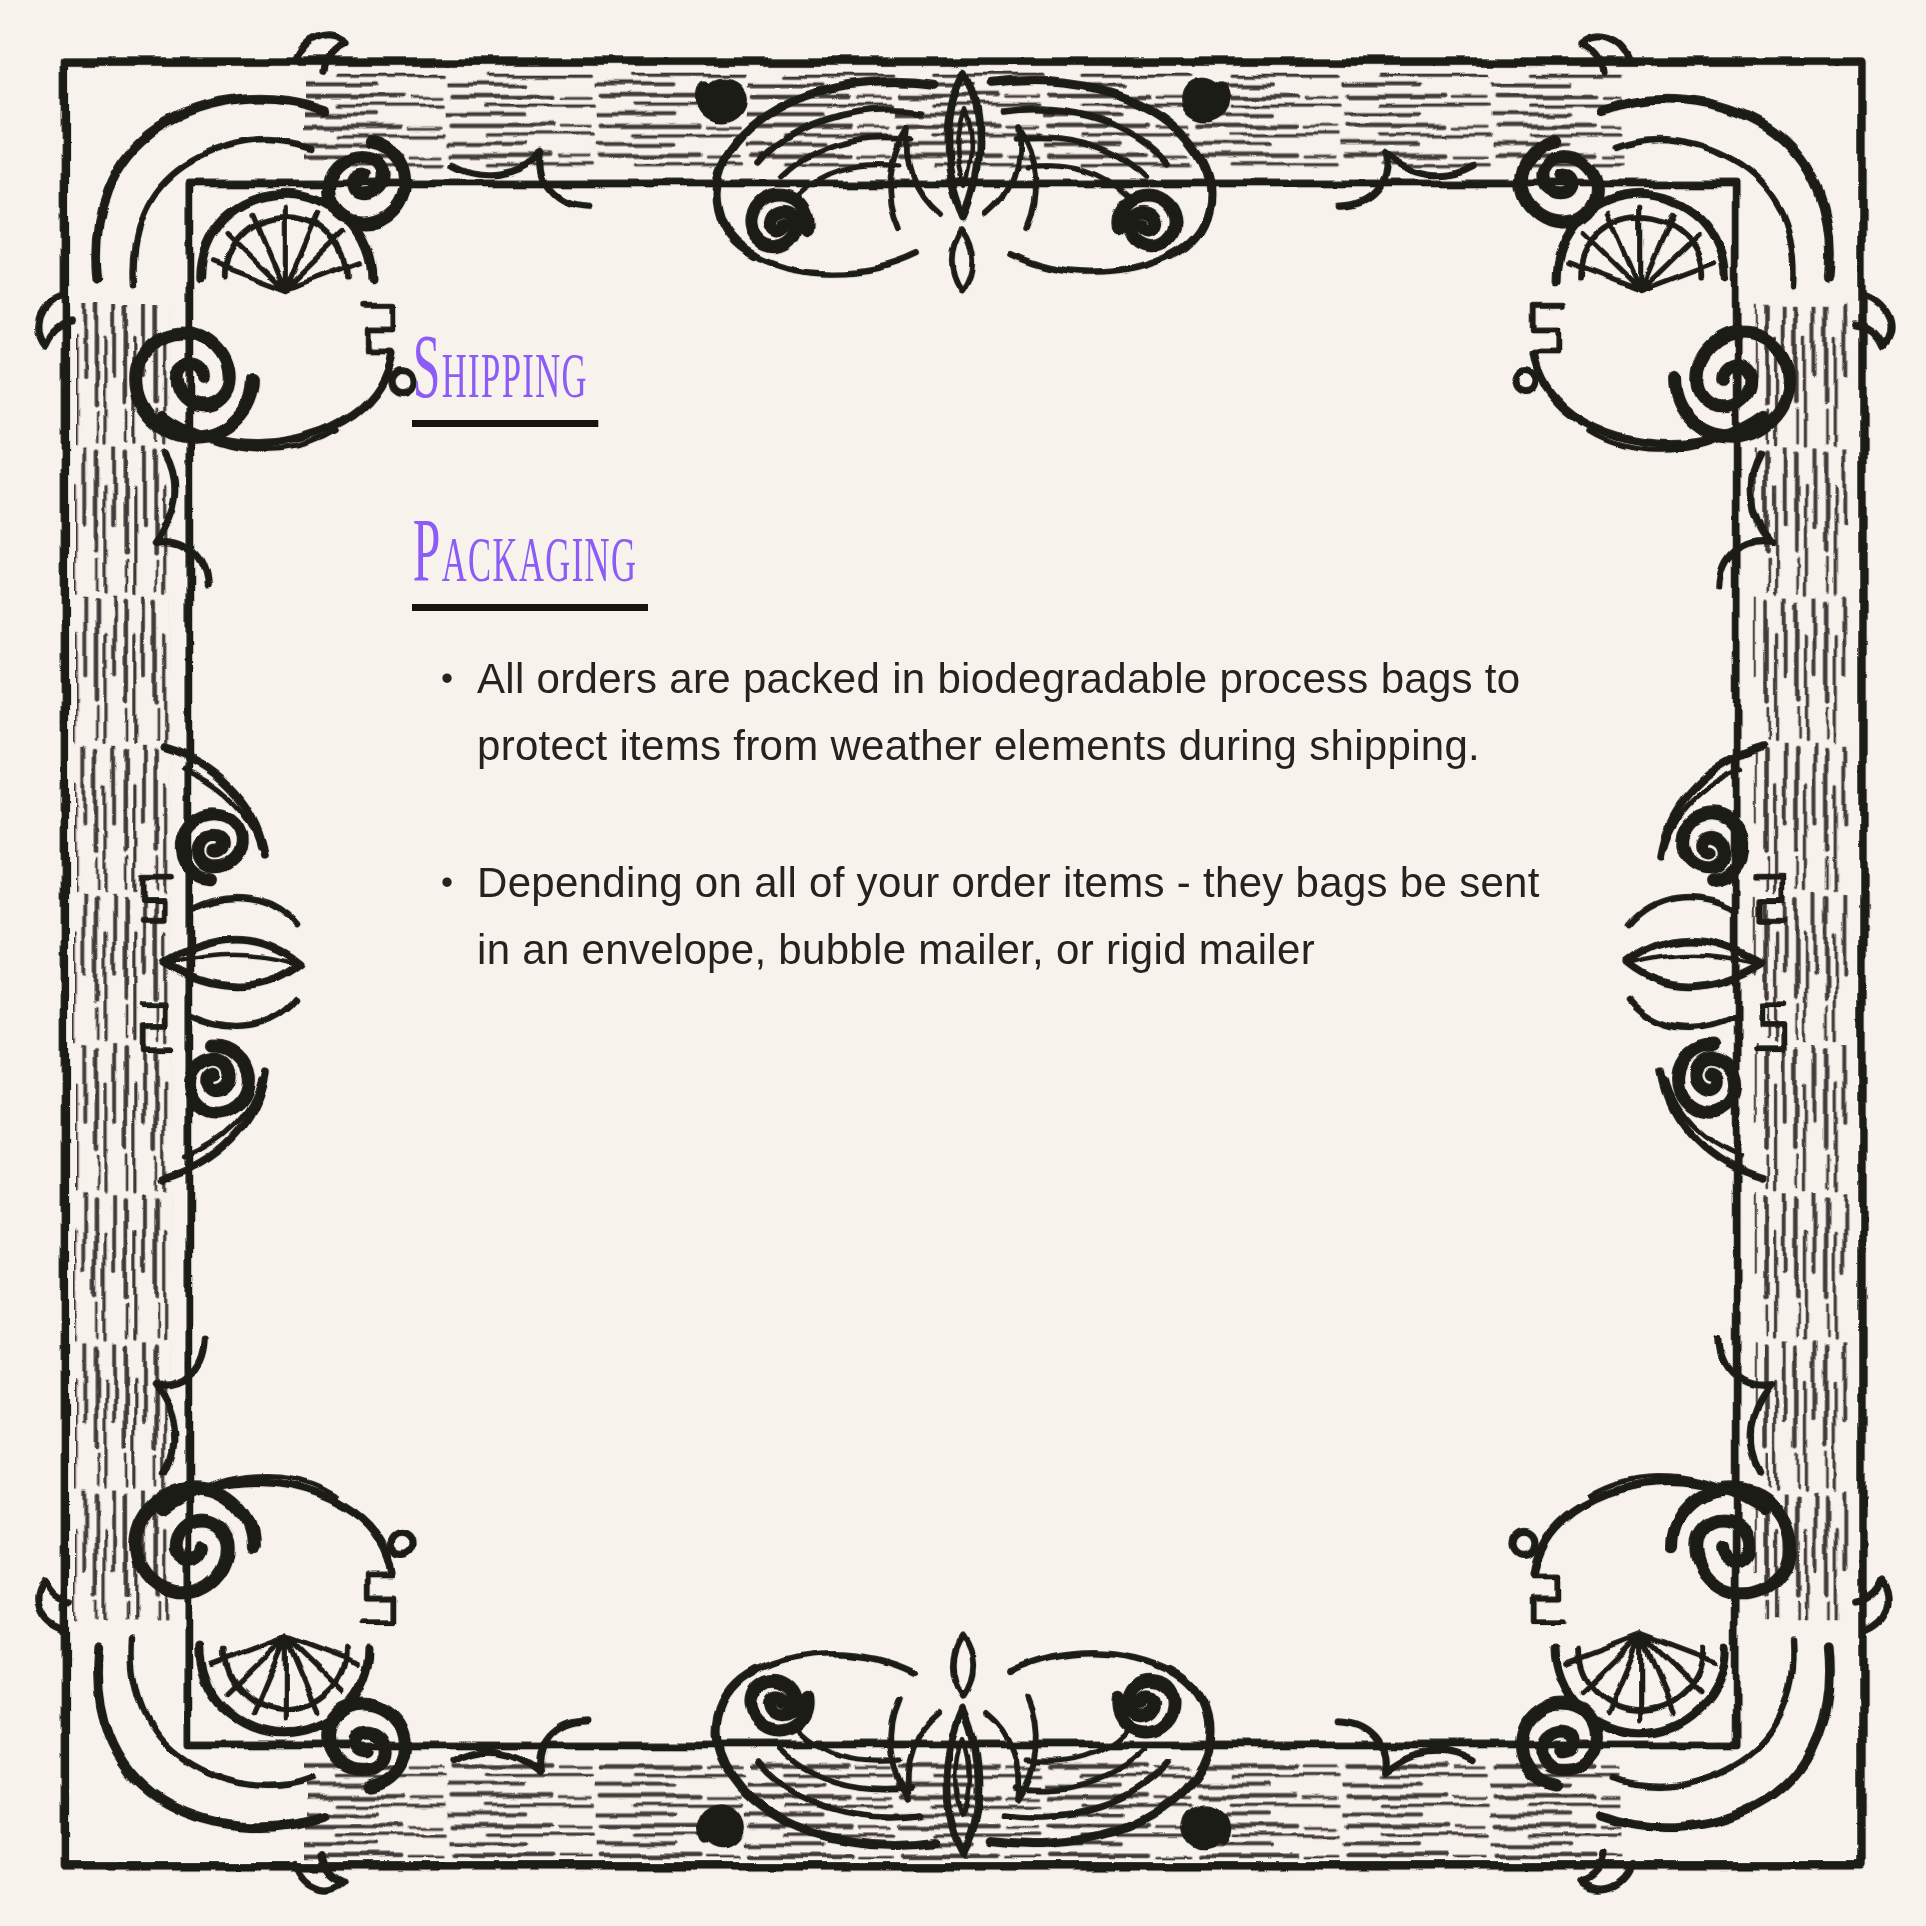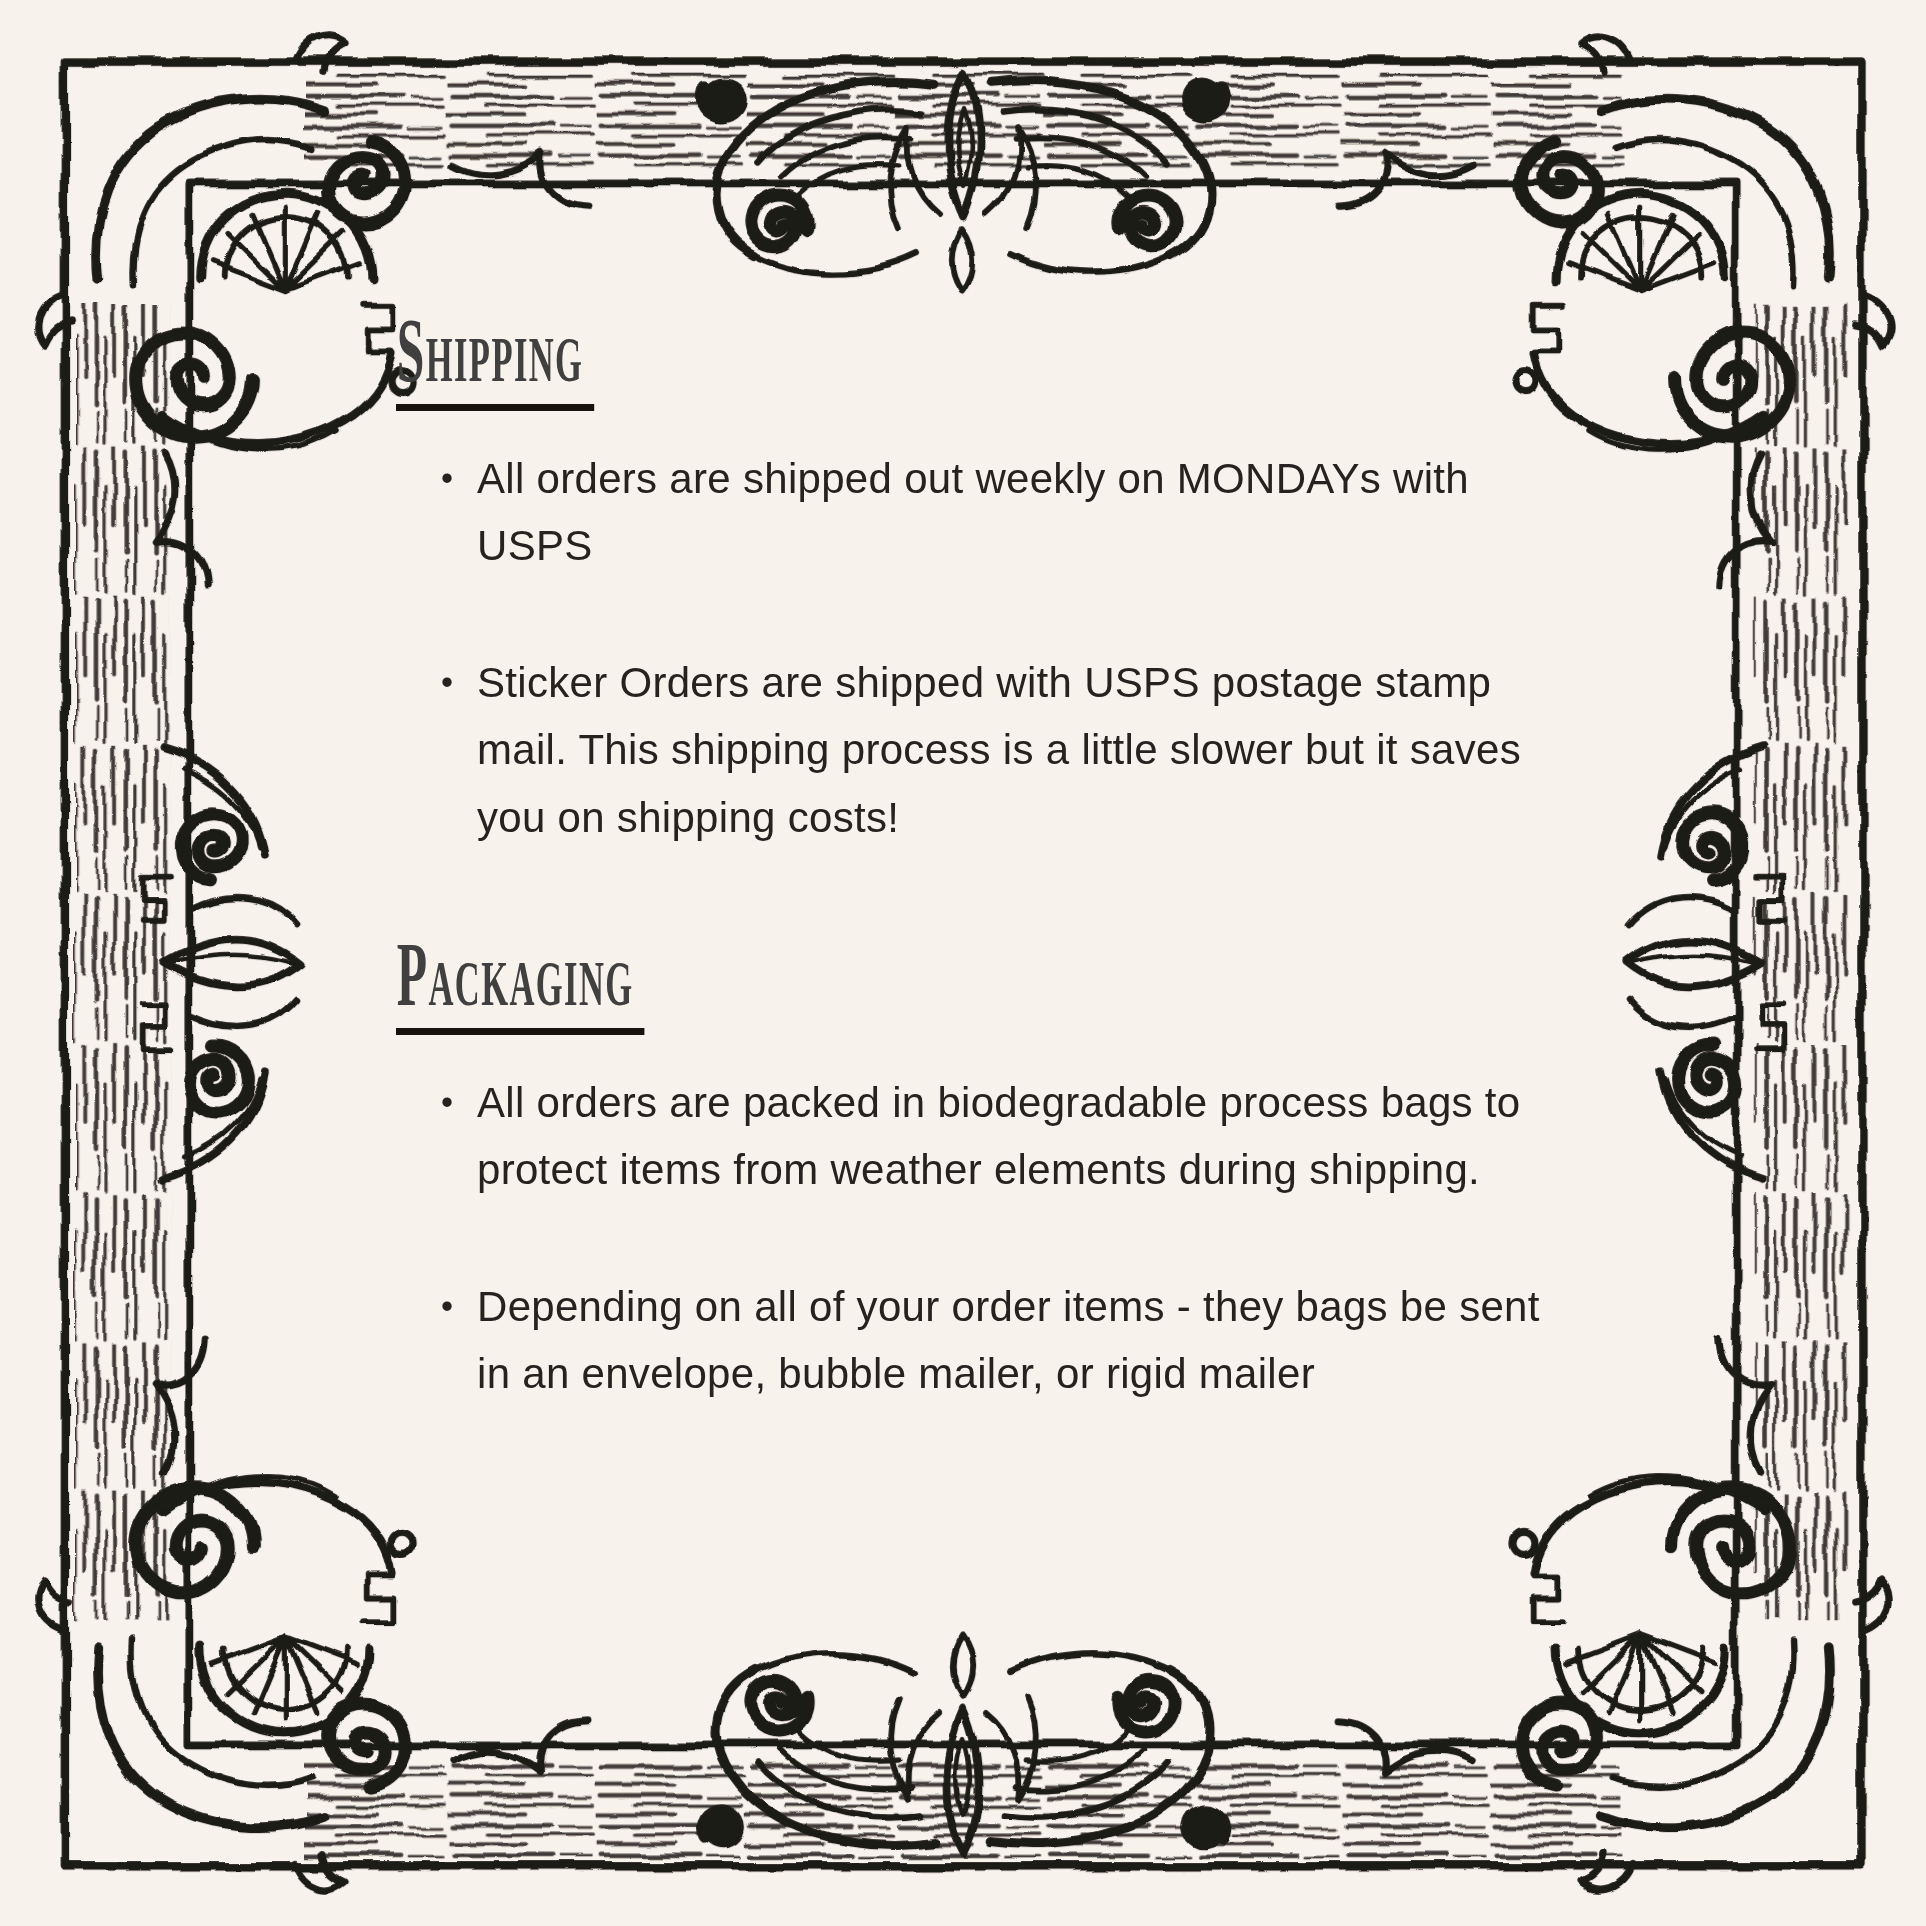--- a/index.html
+++ b/index.html
@@ -25,26 +25,26 @@
     font-variant:small-caps;
     color:#17130f;
   }
   .title .t{
     display:inline-block;white-space:nowrap;
     transform:scaleX(0.56);transform-origin:50% 50%;
     letter-spacing:3.2px;
   }
 
   .heading{
-    margin:0;
+    margin:16px;
     font-family:"Liberation Serif",serif;
-    font-weight:700;
+    font-weight:400;
     font-size:92px;line-height:1;
     font-variant:small-caps;
-    color:#404040;
+    color:#8b5cf6;
   }
   .heading .t{
     display:inline-block;white-space:nowrap;
     transform:scaleX(0.54);transform-origin:0 50%;
     letter-spacing:2.6px;
     border-bottom:7.8px solid #17130f;
     padding:0 19.5px 7.8px 1.3px;
   }
 
   .bullets{
@@ -167,24 +167,20 @@
       <use href="#fleur-left" transform="translate(2970 0) scale(-1 1)"></use>
     </g>
   </svg>
 
   <main class="content">
 
     <section>
       <h2 class="heading">
         <span class="t">Shipping</span>
       </h2>
-      <ul class="bullets">
-        <li>All orders are shipped out weekly on MONDAYs with USPS</li>
-        <li>Sticker Orders are shipped with USPS postage stamp mail. This shipping process is a little slower but it saves you on shipping costs!</li>
-      </ul>
     </section>
 
     <section>
       <h2 class="heading">
         <span class="t">Packaging</span>
       </h2>
       <ul class="bullets">
         <li>All orders are packed in biodegradable process bags to protect items from weather elements during shipping.</li>
         <li>Depending on all of your order items - they bags be sent in an envelope, bubble mailer, or rigid mailer</li>
       </ul>

